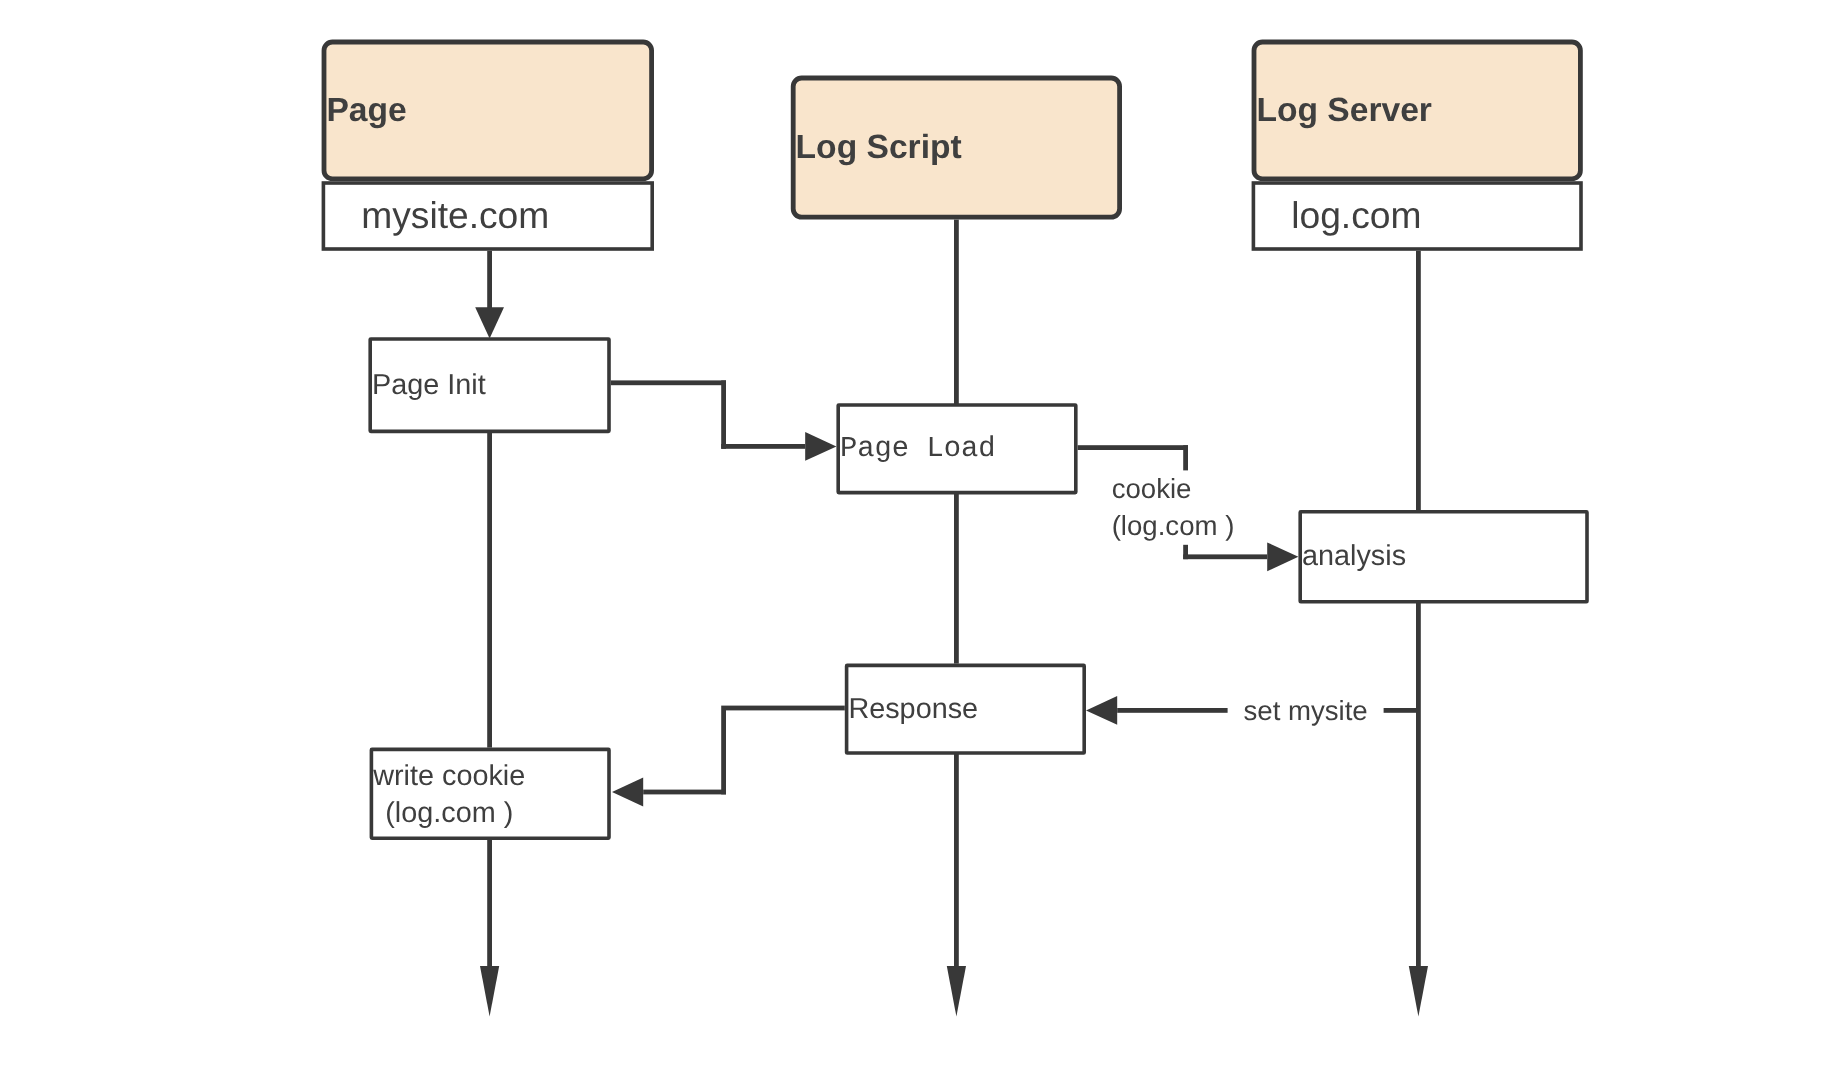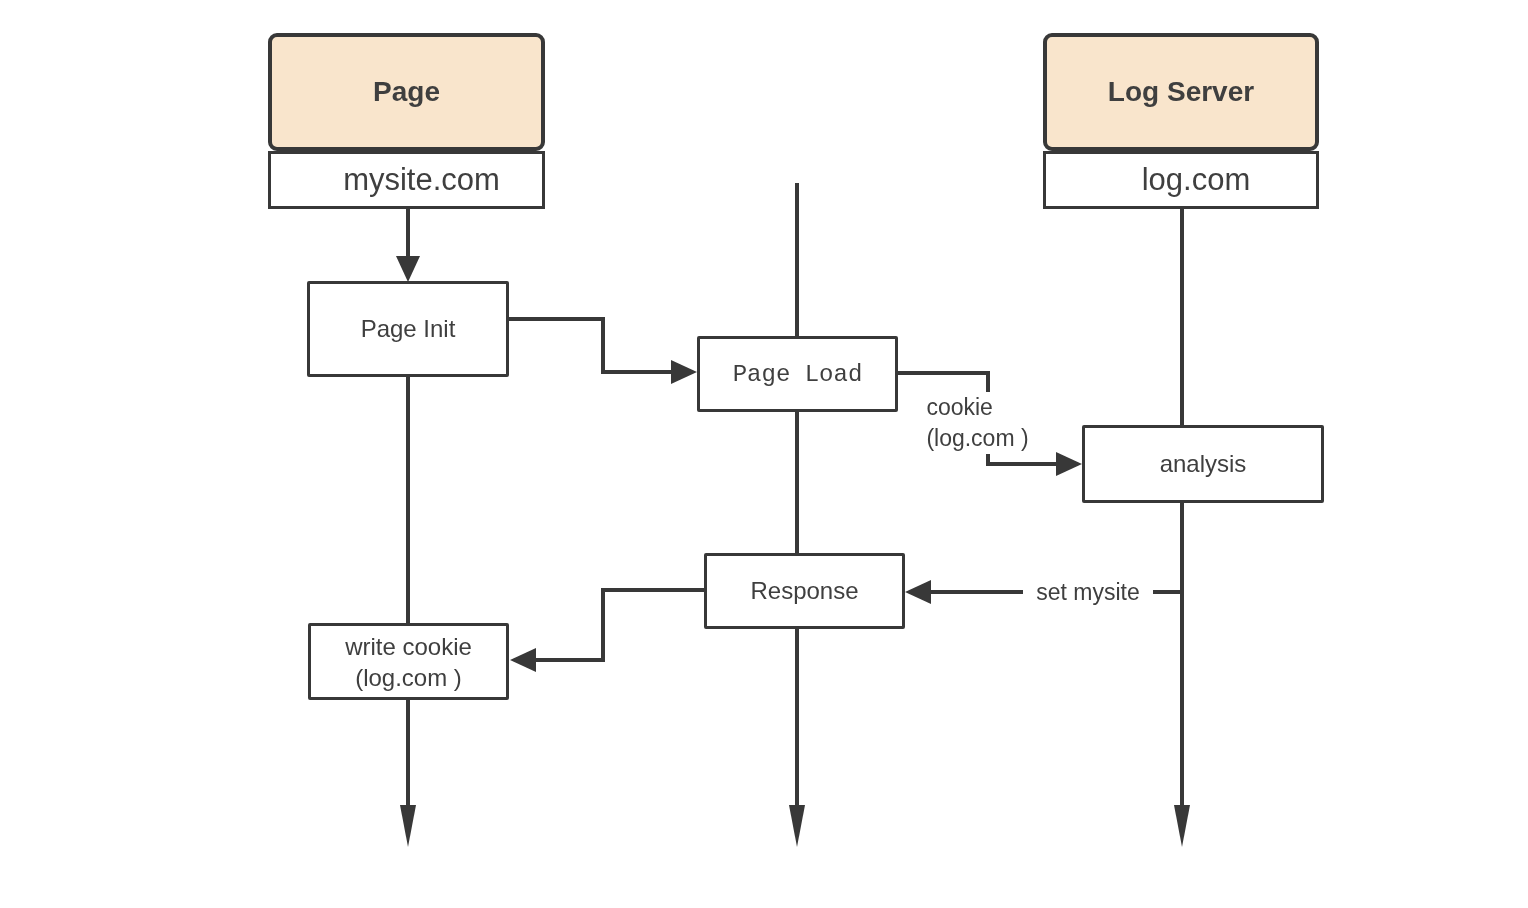--- a/index.html
+++ b/index.html
@@ -6,21 +6,21 @@
     --header-fill:#f9e5cc;
     --line:#383838;
     --text:#3f3f3f;
     --background:#ffffff;
   }
   html,body{margin:0;padding:0;background:var(--background);}
   body{font-family:"Liberation Sans","DejaVu Sans",sans-serif;color:var(--text);}
   #stage{position:relative;width:1528px;height:908px;background:var(--background);overflow:hidden;}
 
   .box{position:absolute;box-sizing:border-box;background:#fff;border:3px solid var(--line);
-       display:flex;align-items:center;justify-content:center;text-align:center;}
+       display:flex;align-items:center;justify-content:flex-start;text-align:center;}
   .hdr{background:var(--header-fill);border-radius:9px;font-weight:bold;font-size:28px;border-width:4px;}
   .sub{font-size:31px;padding-left:30px;}
   .node{font-size:24px;border-radius:2px;}
   .pre{white-space:pre-line;line-height:31px;}
 
   .vline,.hline{position:absolute;background:var(--line);}
   .vline{width:4px;}
   .hline{height:4px;}
 
   .arr{position:absolute;width:0;height:0;}
@@ -37,20 +37,23 @@
 
 <div id="stage">
 
   <div class="box hdr" style="left:268px;top:33px;width:277px;height:118px;">
     <span>Page</span>
   </div>
   <div class="box sub" style="left:268px;top:151px;width:277px;height:58px;">
     <span>mysite.com</span>
   </div>
 
+  <div class="box hdr" style="left:659px;top:63px;width:276px;height:120px;">
+    <span>Log Script</span>
+  </div>
 
   <div class="box hdr" style="left:1043px;top:33px;width:276px;height:118px;">
     <span>Log Server</span>
   </div>
   <div class="box sub" style="left:1043px;top:151px;width:276px;height:58px;">
     <span>log.com</span>
   </div>
 
   <div class="vline" style="left:406px;top:209px;height:49px;"></div>
   <div class="arr arr-down" style="left:396px;top:256px;"></div>
@@ -60,21 +63,21 @@
 
   <div class="vline" style="left:795px;top:183px;height:154px;"></div>
   <div class="vline" style="left:795px;top:411px;height:142px;"></div>
   <div class="vline" style="left:795px;top:628px;height:177px;"></div>
   <div class="arr arr-down-long" style="left:789px;top:805px;"></div>
 
   <div class="vline" style="left:1180px;top:209px;height:216px;"></div>
   <div class="vline" style="left:1180px;top:502px;height:303px;"></div>
   <div class="arr arr-down-long" style="left:1174px;top:805px;"></div>
 
-  <div class="box node" style="left:307px;top:281px;width:202px;height:96px;">
+  <div class="box node" style="left:307px;top:281px;width:202px;height:80px;">
     <span>Page Init</span>
   </div>
 
   <div class="box node" style="left:697px;top:336px;width:201px;height:76px;font-family:Liberation Mono, monospace;">
     <span>Page Load</span>
   </div>
 
   <div class="box node" style="left:1082px;top:425px;width:242px;height:78px;">
     <span>analysis</span>
   </div>

